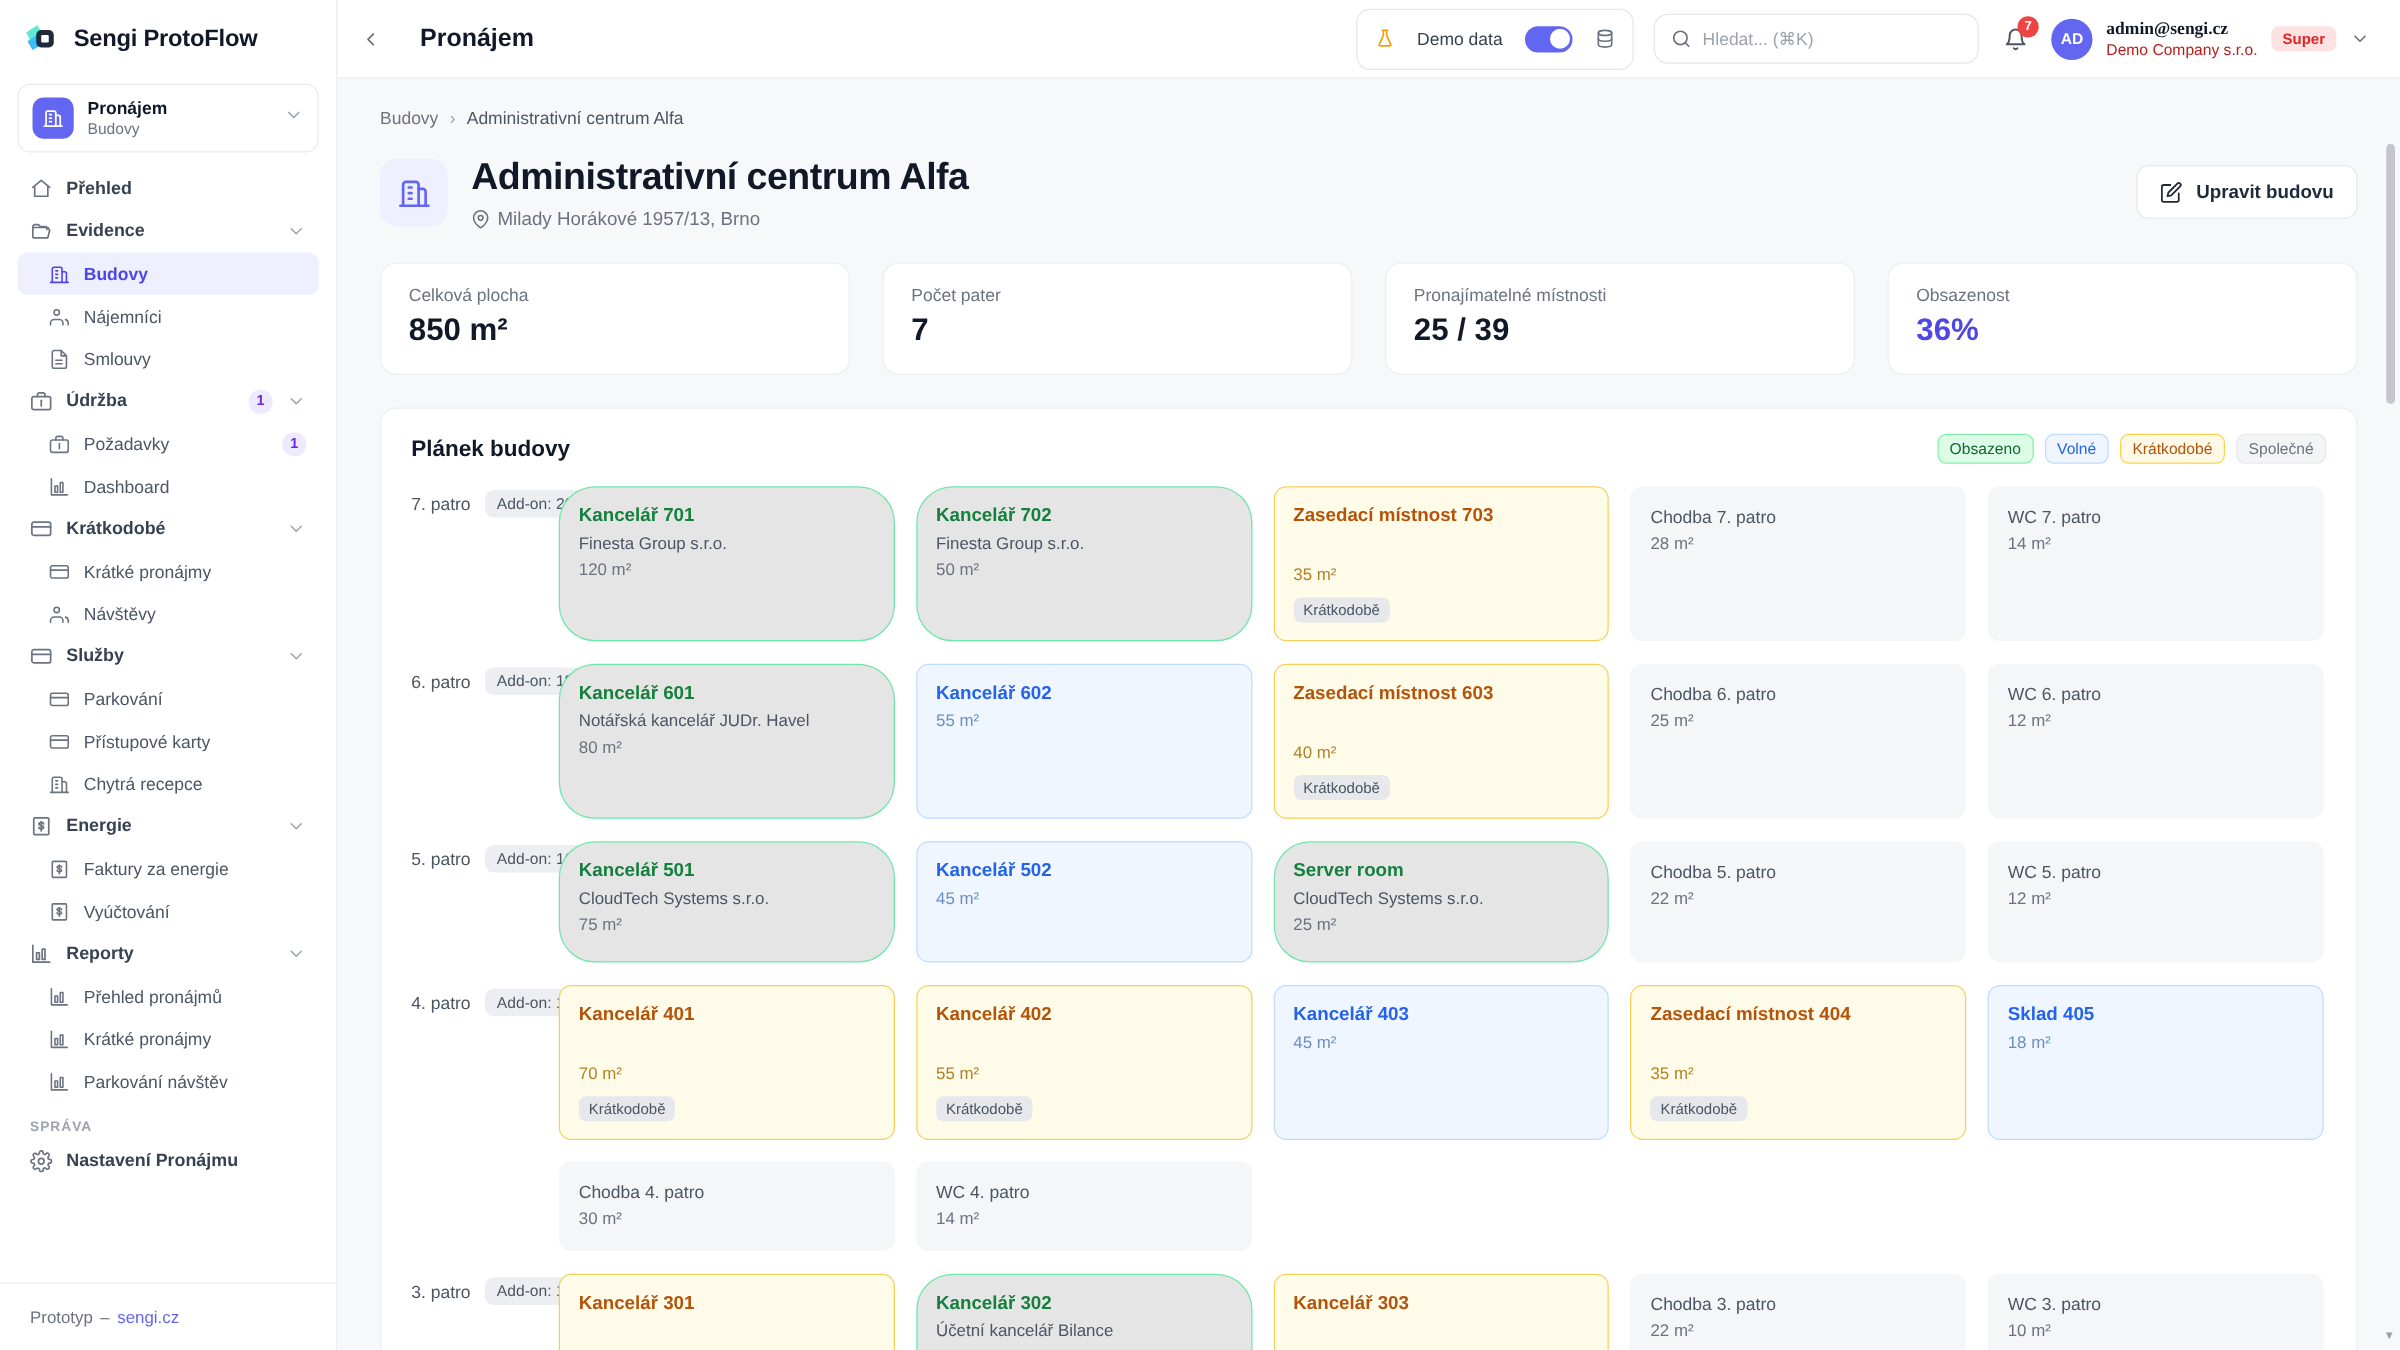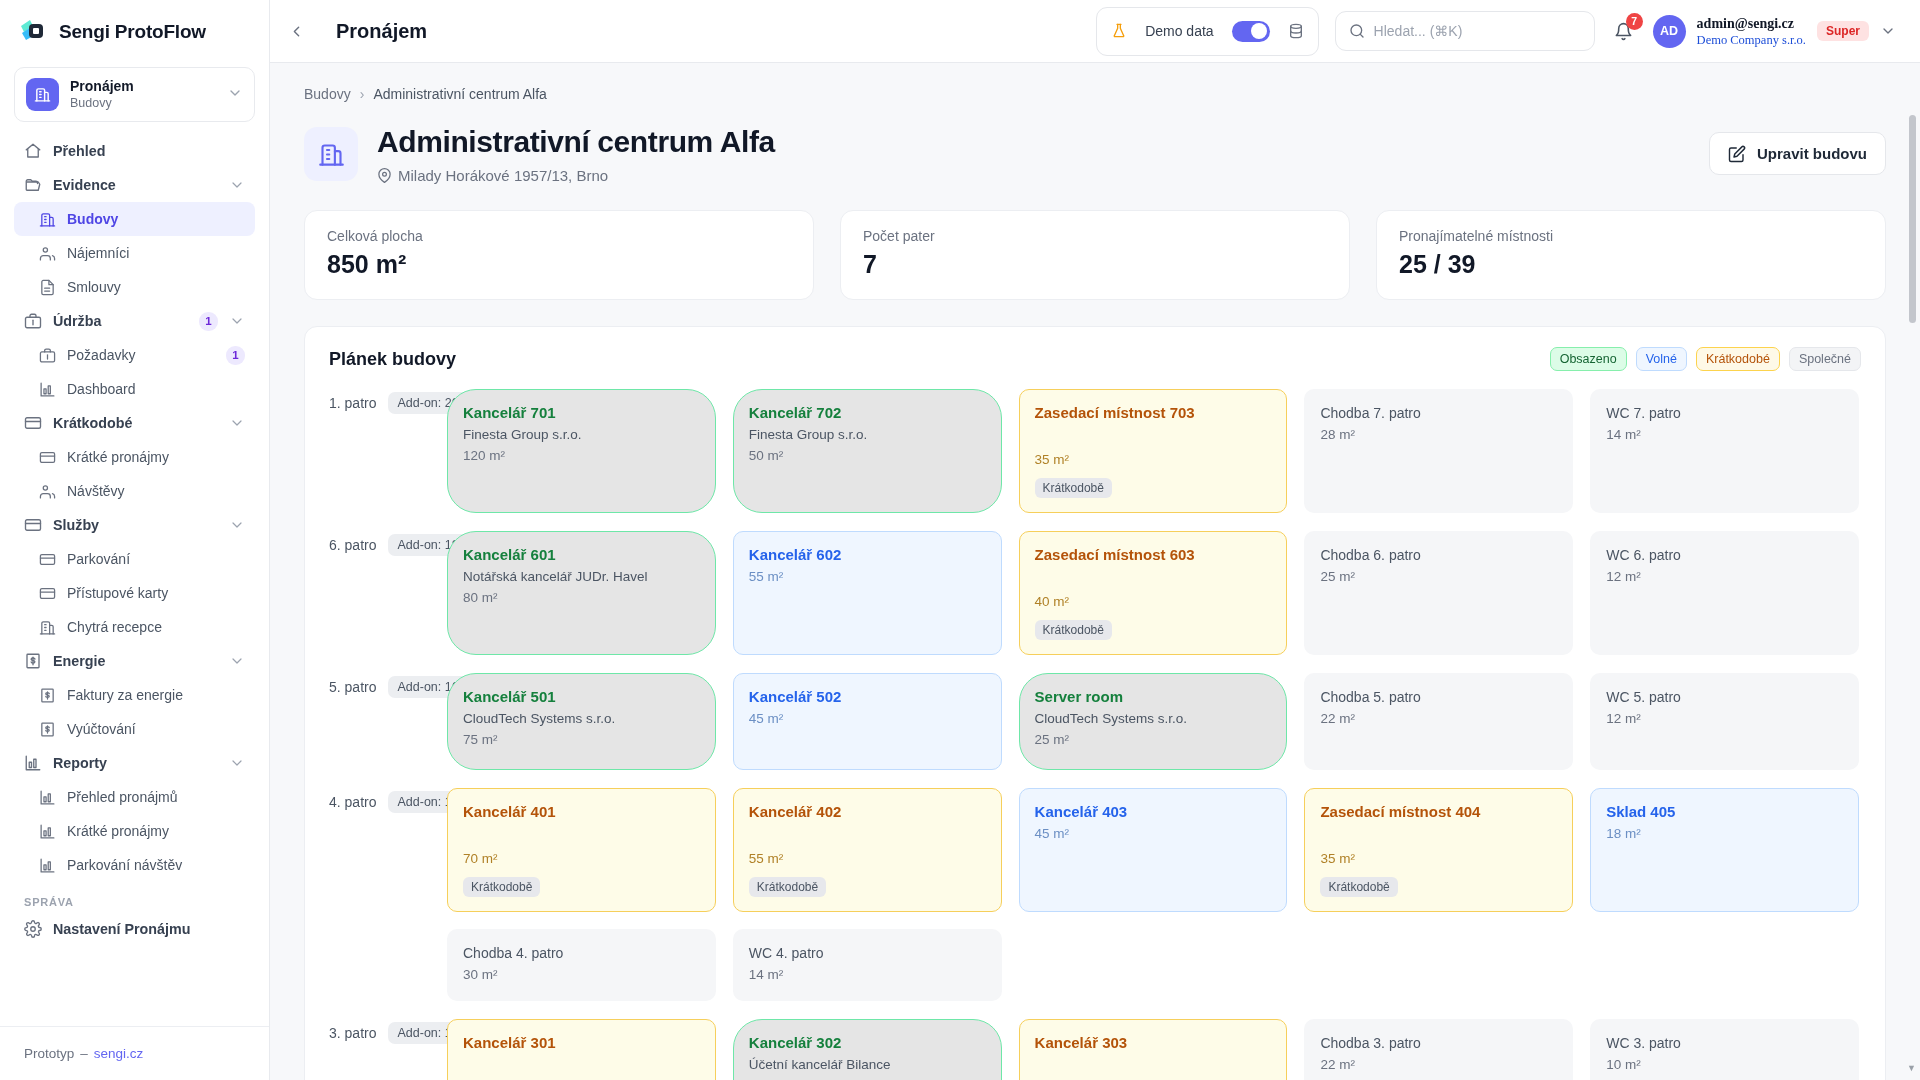--- a/index.html
+++ b/index.html
@@ -117,21 +117,21 @@
     font-size: 10.5px; font-weight: 700; min-width: 17px; height: 17px;
     line-height: 17px; text-align: center; border-radius: 9px; padding: 0 4px;
   }
   .user-area { display: flex; align-items: center; gap: 11px; cursor: pointer; }
   .avatar {
     width: 33px; height: 33px; border-radius: 50%; background: #6366f1; color: #fff;
     font-size: 12.5px; font-weight: 700; display: flex; align-items: center; justify-content: center;
     flex: 0 0 33px;
   }
   .user-mail { font-size: 14px; color: #111827; font-weight: 600; line-height: 17px; font-family: Liberation Serif, serif; }
-  .user-co { font-size: 12.5px; color: #1d4ed8; line-height: 16px; font-family: Liberation Serif, serif; }
+  .user-co { font-size: 12.5px; color: #b91c1c; line-height: 16px; }
   .role-badge {
     background: #fee2e2; color: #dc2626; font-size: 12px; font-weight: 600;
     border-radius: 6px; padding: 3px 9px;
   }
 
   .content { flex: 1 1 auto; overflow: hidden; position: relative; background: #f7f8fa; }
   .content-inner { padding: 0 34px 0 34px; }
 
   .breadcrumb { display: flex; align-items: center; gap: 9px; font-size: 14px; padding: 23px 0 0 0; }
   .crumb { color: #6b7280; cursor: pointer; }
@@ -637,36 +637,40 @@
               <div class="stat-value">850 m²</div>
             </div>
             <div class="stat">
               <div class="stat-label">Počet pater</div>
               <div class="stat-value">7</div>
             </div>
             <div class="stat">
               <div class="stat-label">Pronajímatelné místnosti</div>
               <div class="stat-value">25 / 39</div>
             </div>
+            <div class="stat">
+              <div class="stat-label">Obsazenost</div>
+              <div class="stat-value accent">36%</div>
+            </div>
           </div>
 
         <section class="panel">
           <div class="panel-head">
             <span class="panel-title">Plánek budovy</span>
             <span class="legend" id="legend-row">
                 <span class="lg occupied">Obsazeno</span>
                 <span class="lg free">Volné</span>
                 <span class="lg short">Krátkodobé</span>
                 <span class="lg common">Společné</span>
               </span>
           </div>
           <div id="floors">
               <div class="floor">
                 <div class="floor-meta">
-                  <span class="floor-label">1. patro</span>
+                  <span class="floor-label">7. patro</span>
                   <span class="addon">Add-on: 20%</span>
                 </div>
                 <div class="rooms">
                   <div class="room occupied">
                     <div class="r-name">Kancelář 701</div>
                     <div class="r-tenant">Finesta Group s.r.o.</div>
                     <div class="r-area">120 m²</div>
                   </div>
                   <div class="room occupied">
                     <div class="r-name">Kancelář 702</div>

